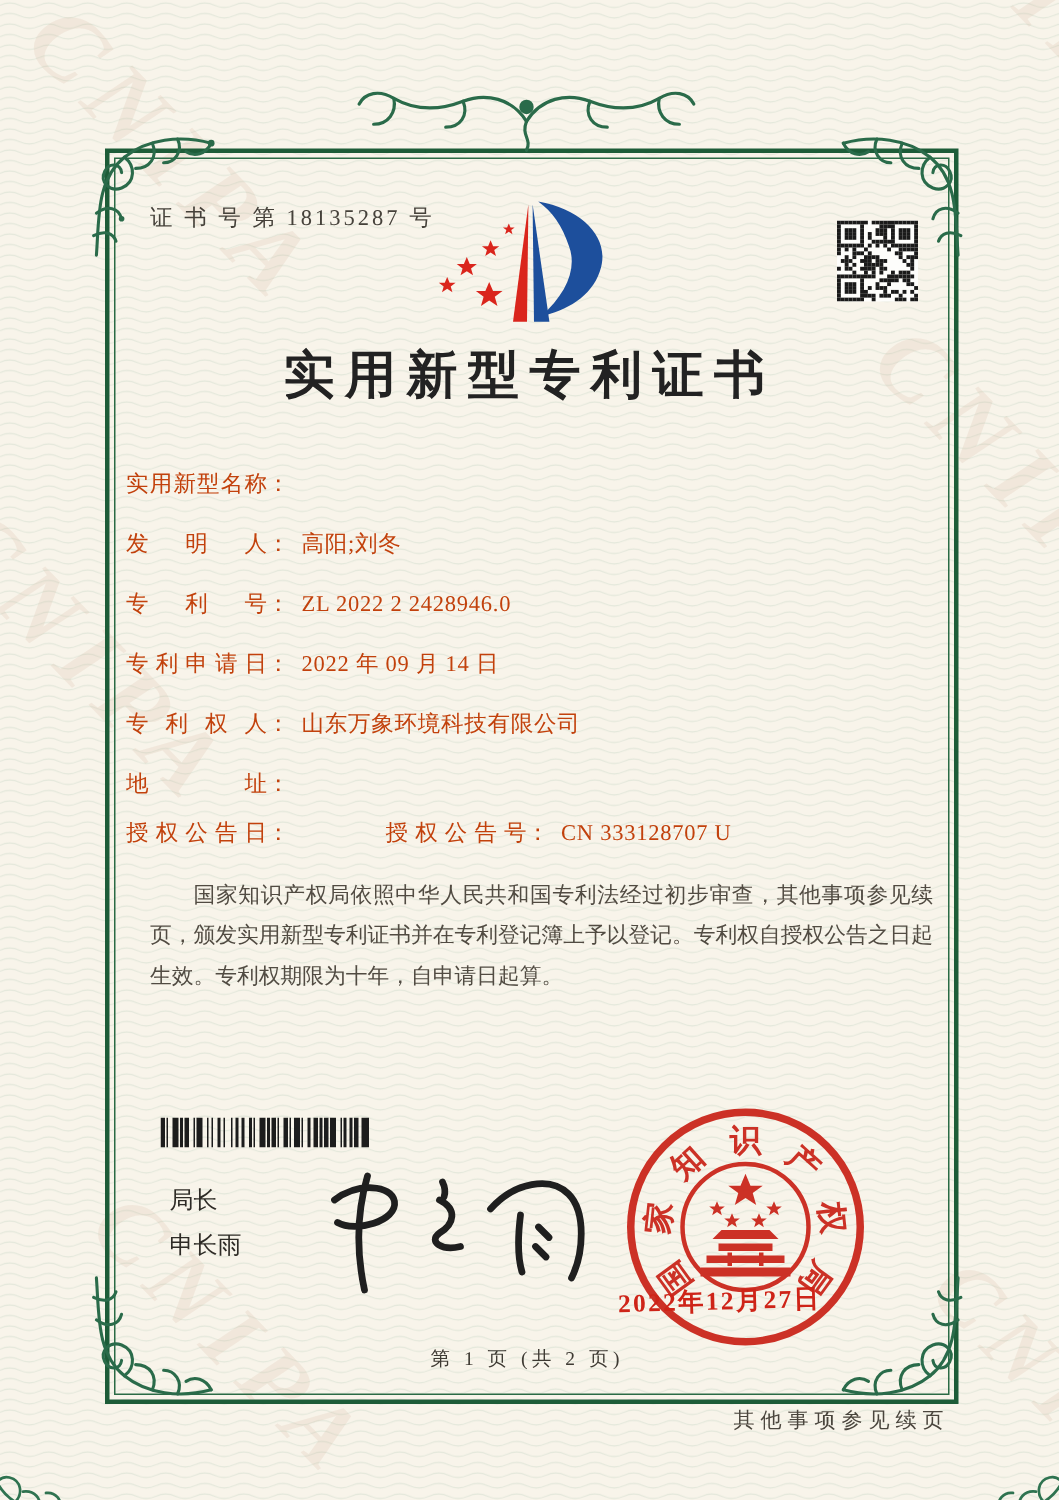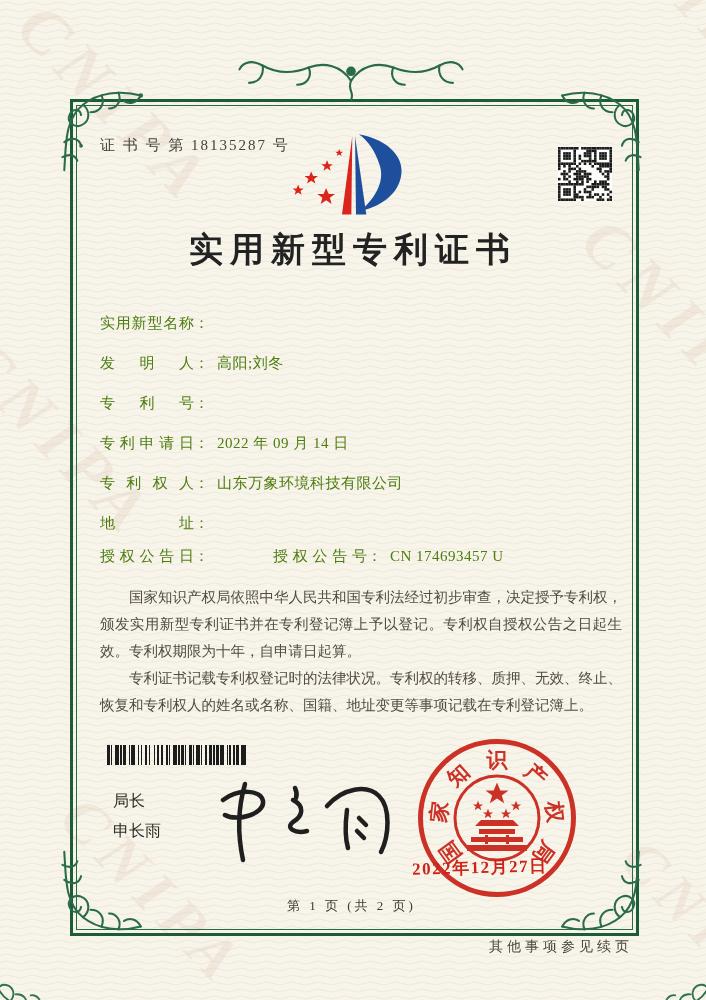--- a/index.html
+++ b/index.html
@@ -23,21 +23,21 @@
   .orn{position:absolute;z-index:3;}
 
   
   .content{position:absolute;inset:0;z-index:4;}
   .cert-no{position:absolute;left:100px;top:136px;font-size:15px;letter-spacing:2px;color:#45413a;}
   .logo{position:absolute;left:286px;top:128px;}
   .qr{position:absolute;left:558px;top:147px;width:54px;height:54px;background:#fdfdfb;}
   .title{position:absolute;left:0;top:227px;width:706px;text-align:center;
          font-size:34px;font-weight:bold;letter-spacing:7px;color:#222;}
 
-  .fields{position:absolute;left:100px;top:311px;width:520px;font-size:15px;color:#4d7c0f;}
+  .fields{position:absolute;left:84px;top:311px;width:520px;font-size:15px;color:#c2410c;}
   .frow{display:flex;line-height:24px;margin-bottom:16px;white-space:nowrap;}
   .flabel{display:inline-block;width:94px;text-align:justify;text-align-last:justify;}
   .fcolon{margin-right:8px;}
   .fvalue{letter-spacing:.5px;}
   .addr-lines div{line-height:21px;}
   .row-double .pair2{margin-left:56px;display:flex;}
 
   .body-text{position:absolute;left:100px;top:584px;width:522px;font-size:14.5px;
              line-height:27px;color:#514b42;text-align:justify;}
   .body-text p{margin:0;text-indent:2em;}
@@ -429,20 +429,21 @@
           <span class="fcolon">：</span>
       </div>
       <div class="frow">
         <span class="flabel">发明人</span>
           <span class="fcolon">：</span>
         <span class="fvalue">高阳;刘冬</span>
       </div>
       <div class="frow">
         <span class="flabel">专利号</span>
           <span class="fcolon">：</span>
+        <span class="fvalue">ZL 2022 2 2428946.0</span>
       </div>
       <div class="frow">
         <span class="flabel">专利申请日</span>
           <span class="fcolon">：</span>
         <span class="fvalue">2022 年 09 月 14 日</span>
       </div>
       <div class="frow">
         <span class="flabel">专利权人</span>
           <span class="fcolon">：</span>
         <span class="fvalue">山东万象环境科技有限公司</span>
@@ -450,28 +451,27 @@
       <div class="frow" style="margin-bottom:9px;">
         <span class="flabel">地址</span>
           <span class="fcolon">：</span>
       </div>
       <div class="frow row-double">
         <span class="flabel">授权公告日</span>
           <span class="fcolon">：</span>
         <span class="pair2">
           <span class="flabel">授权公告号</span>
             <span class="fcolon">：</span>
-          <span class="fvalue">CN 174693457 U</span>
+          <span class="fvalue">CN 333128707 U</span>
         </span>
       </div>
     </div>
 
     <div class="body-text">
-      <p>国家知识产权局依照中华人民共和国专利法经过初步审查，决定授予专利权，颁发实用新型专利证书并在专利登记簿上予以登记。专利权自授权公告之日起生效。专利权期限为十年，自申请日起算。</p>
-      <p>专利证书记载专利权登记时的法律状况。专利权的转移、质押、无效、终止、恢复和专利权人的姓名或名称、国籍、地址变更等事项记载在专利登记簿上。</p>
+      <p>国家知识产权局依照中华人民共和国专利法经过初步审查，其他事项参见续页，颁发实用新型专利证书并在专利登记簿上予以登记。专利权自授权公告之日起生效。专利权期限为十年，自申请日起算。</p>
     </div>
 
     <div class="barcode" id="barcode">
         <div style="width: 2.7px; background: rgb(28, 28, 28);"></div>
         <div style="width: 1.35px; background: transparent;"></div>
         <div style="width: 1.35px; background: rgb(28, 28, 28);"></div>
         <div style="width: 2.7px; background: transparent;"></div>
         <div style="width: 4.05px; background: rgb(28, 28, 28);"></div>
         <div style="width: 1.35px; background: transparent;"></div>
         <div style="width: 1.35px; background: rgb(28, 28, 28);"></div>

